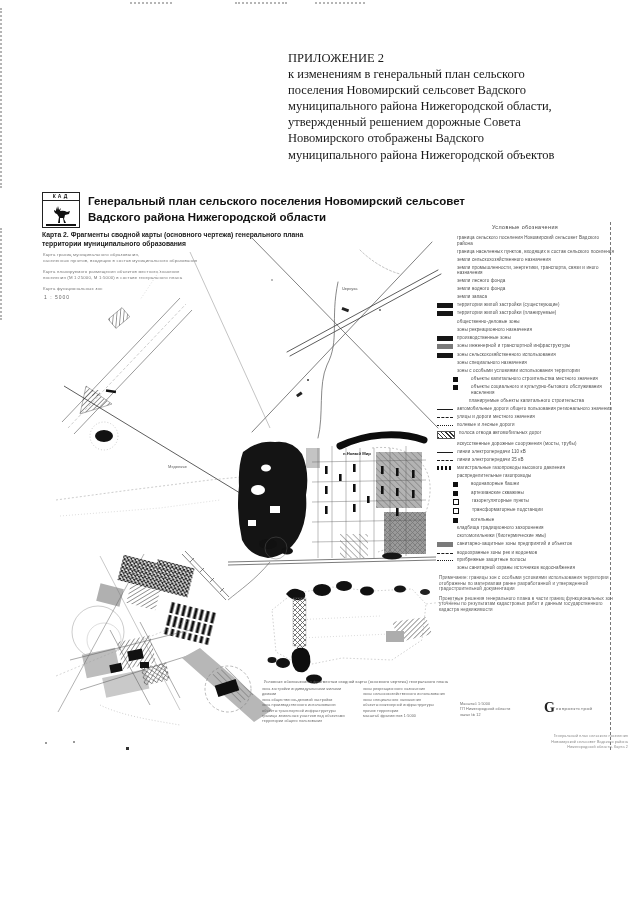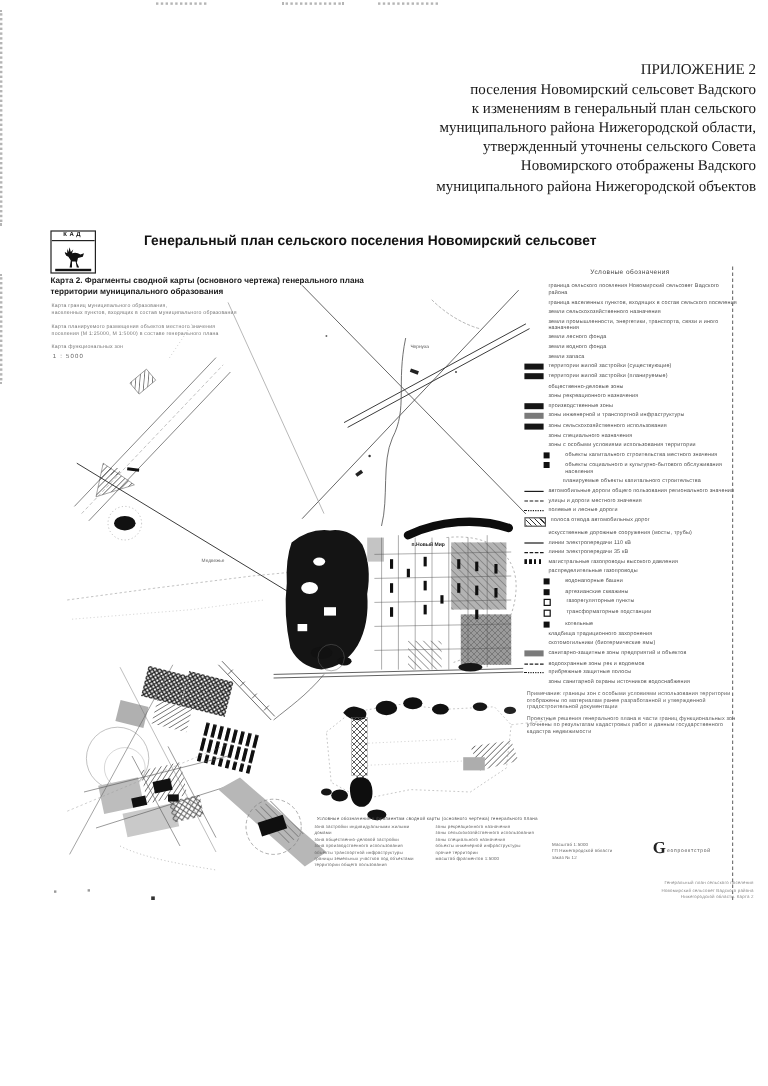--- a/index.html
+++ b/index.html
@@ -7,29 +7,29 @@
         font-family:"Liberation Sans",sans-serif;color:#111;}
 
   
   .edge{position:absolute;}
   .edge.v{border-left:2px dotted #b5b5b5;width:0;}
   .edge.h{border-top:2px dotted #b5b5b5;height:0;}
   .speck{position:absolute;background:#9a9a9a;width:2px;height:2px;}
   .speck.dark{background:#333;width:3px;height:3px;}
 
   
-  .appendix{position:absolute;left:288px;top:50px;width:342px;text-align:right;
+  .appendix{position:absolute;left:288px;top:50px;width:342px;text-align:left;
             font-family:"Liberation Serif",serif;font-size:12.5px;line-height:16.1px;color:#1a1a1a;}
 
   
   .sheet{position:absolute;left:40px;top:190px;width:590px;height:570px;}
   .logo{position:absolute;left:2px;top:2px;width:36px;height:34px;border:1px solid #222;
         display:flex;flex-direction:column;align-items:center;overflow:hidden;}
   .logo .cap{font-size:5px;font-weight:bold;letter-spacing:2px;color:#111;border-bottom:1px solid #222;width:100%;text-align:center;line-height:7px;}
-  .m-title{position:absolute;left:48px;top:4px;width:420px;font-weight:bold;font-size:11.5px;line-height:15.5px;color:#121212;margin-left:32px;}
+  .m-title{position:absolute;left:48px;top:4px;width:420px;font-weight:bold;font-size:11.5px;line-height:15.5px;color:#121212;}
   .m-sub{position:absolute;left:2px;top:40px;width:330px;font-weight:bold;font-size:6.8px;line-height:9px;color:#1a1a1a;}
   .meta{position:absolute;left:3px;top:62px;width:240px;}
   .meta .mline{font-size:4.3px;line-height:6px;color:#777;letter-spacing:.2px;}
   .meta .mline.gap{margin-top:5px;}
   .scale-note{position:absolute;left:4px;top:104px;font-size:5px;color:#666;letter-spacing:1px;}
 
   .map-svg{position:absolute;left:0;top:0;width:590px;height:570px;}
 
   
   .legend{position:absolute;left:395px;top:34px;width:180px;}
@@ -79,40 +79,41 @@
   <div class="edge h" style="left:130px;top:2px;width:42px;"></div>
   <div class="edge h" style="left:235px;top:2px;width:52px;"></div>
   <div class="edge h" style="left:315px;top:2px;width:50px;"></div>
   <div class="speck" style="left:45px;top:742px;"></div>
   <div class="speck" style="left:73px;top:741px;"></div>
   <div class="speck dark" style="left:126px;top:747px;"></div>
 
   <div class="appendix">
 
   <div class="apx-line">ПРИЛОЖЕНИЕ 2</div>
+      <div class="apx-line">к изменениям в генеральный план сельского</div>
       <div class="apx-line">поселения Новомирский сельсовет Вадского</div>
-      <div class="apx-line">к изменениям в генеральный план сельского</div>
       <div class="apx-line">муниципального района Нижегородской области,</div>
-      <div class="apx-line">утвержденный уточнены сельского Совета</div>
+      <div class="apx-line">утвержденный решением дорожные Совета</div>
       <div class="apx-line">Новомирского отображены Вадского</div>
       <div class="apx-line">муниципального района Нижегородской объектов</div>
     </div>
 
   <div class="sheet">
 
     <div class="logo">
       <div class="cap">КАД</div>
       <svg width="34" height="26" viewBox="0 0 34 26">
         <path d="M14,22 L15,16 L13,13 Q10,12 10,9 L12,10 L12,6 L13,9 L14,5 L15,9 L17,7 L16,10 Q20,9 23,11 L26,10 L25,13 L21,14 L20,18 L22,22 L20,22 L19,17 L16,17 L16,22 Z" fill="#111"></path>
         <rect x="2" y="23" width="30" height="2" fill="#111"></rect>
       </svg>
     </div>
 
     <div class="m-title">
       <div>Генеральный план сельского поселения Новомирский сельсовет</div>
+      <div>Вадского района Нижегородской области</div>
     </div>
 
     <div class="m-sub">
       <div>Карта 2. Фрагменты сводной карты (основного чертежа) генерального плана</div>
       <div>территории муниципального образования</div>
     </div>
 
     <div class="meta">
 
     <div class="mline">Карта границ муниципального образования,</div>

